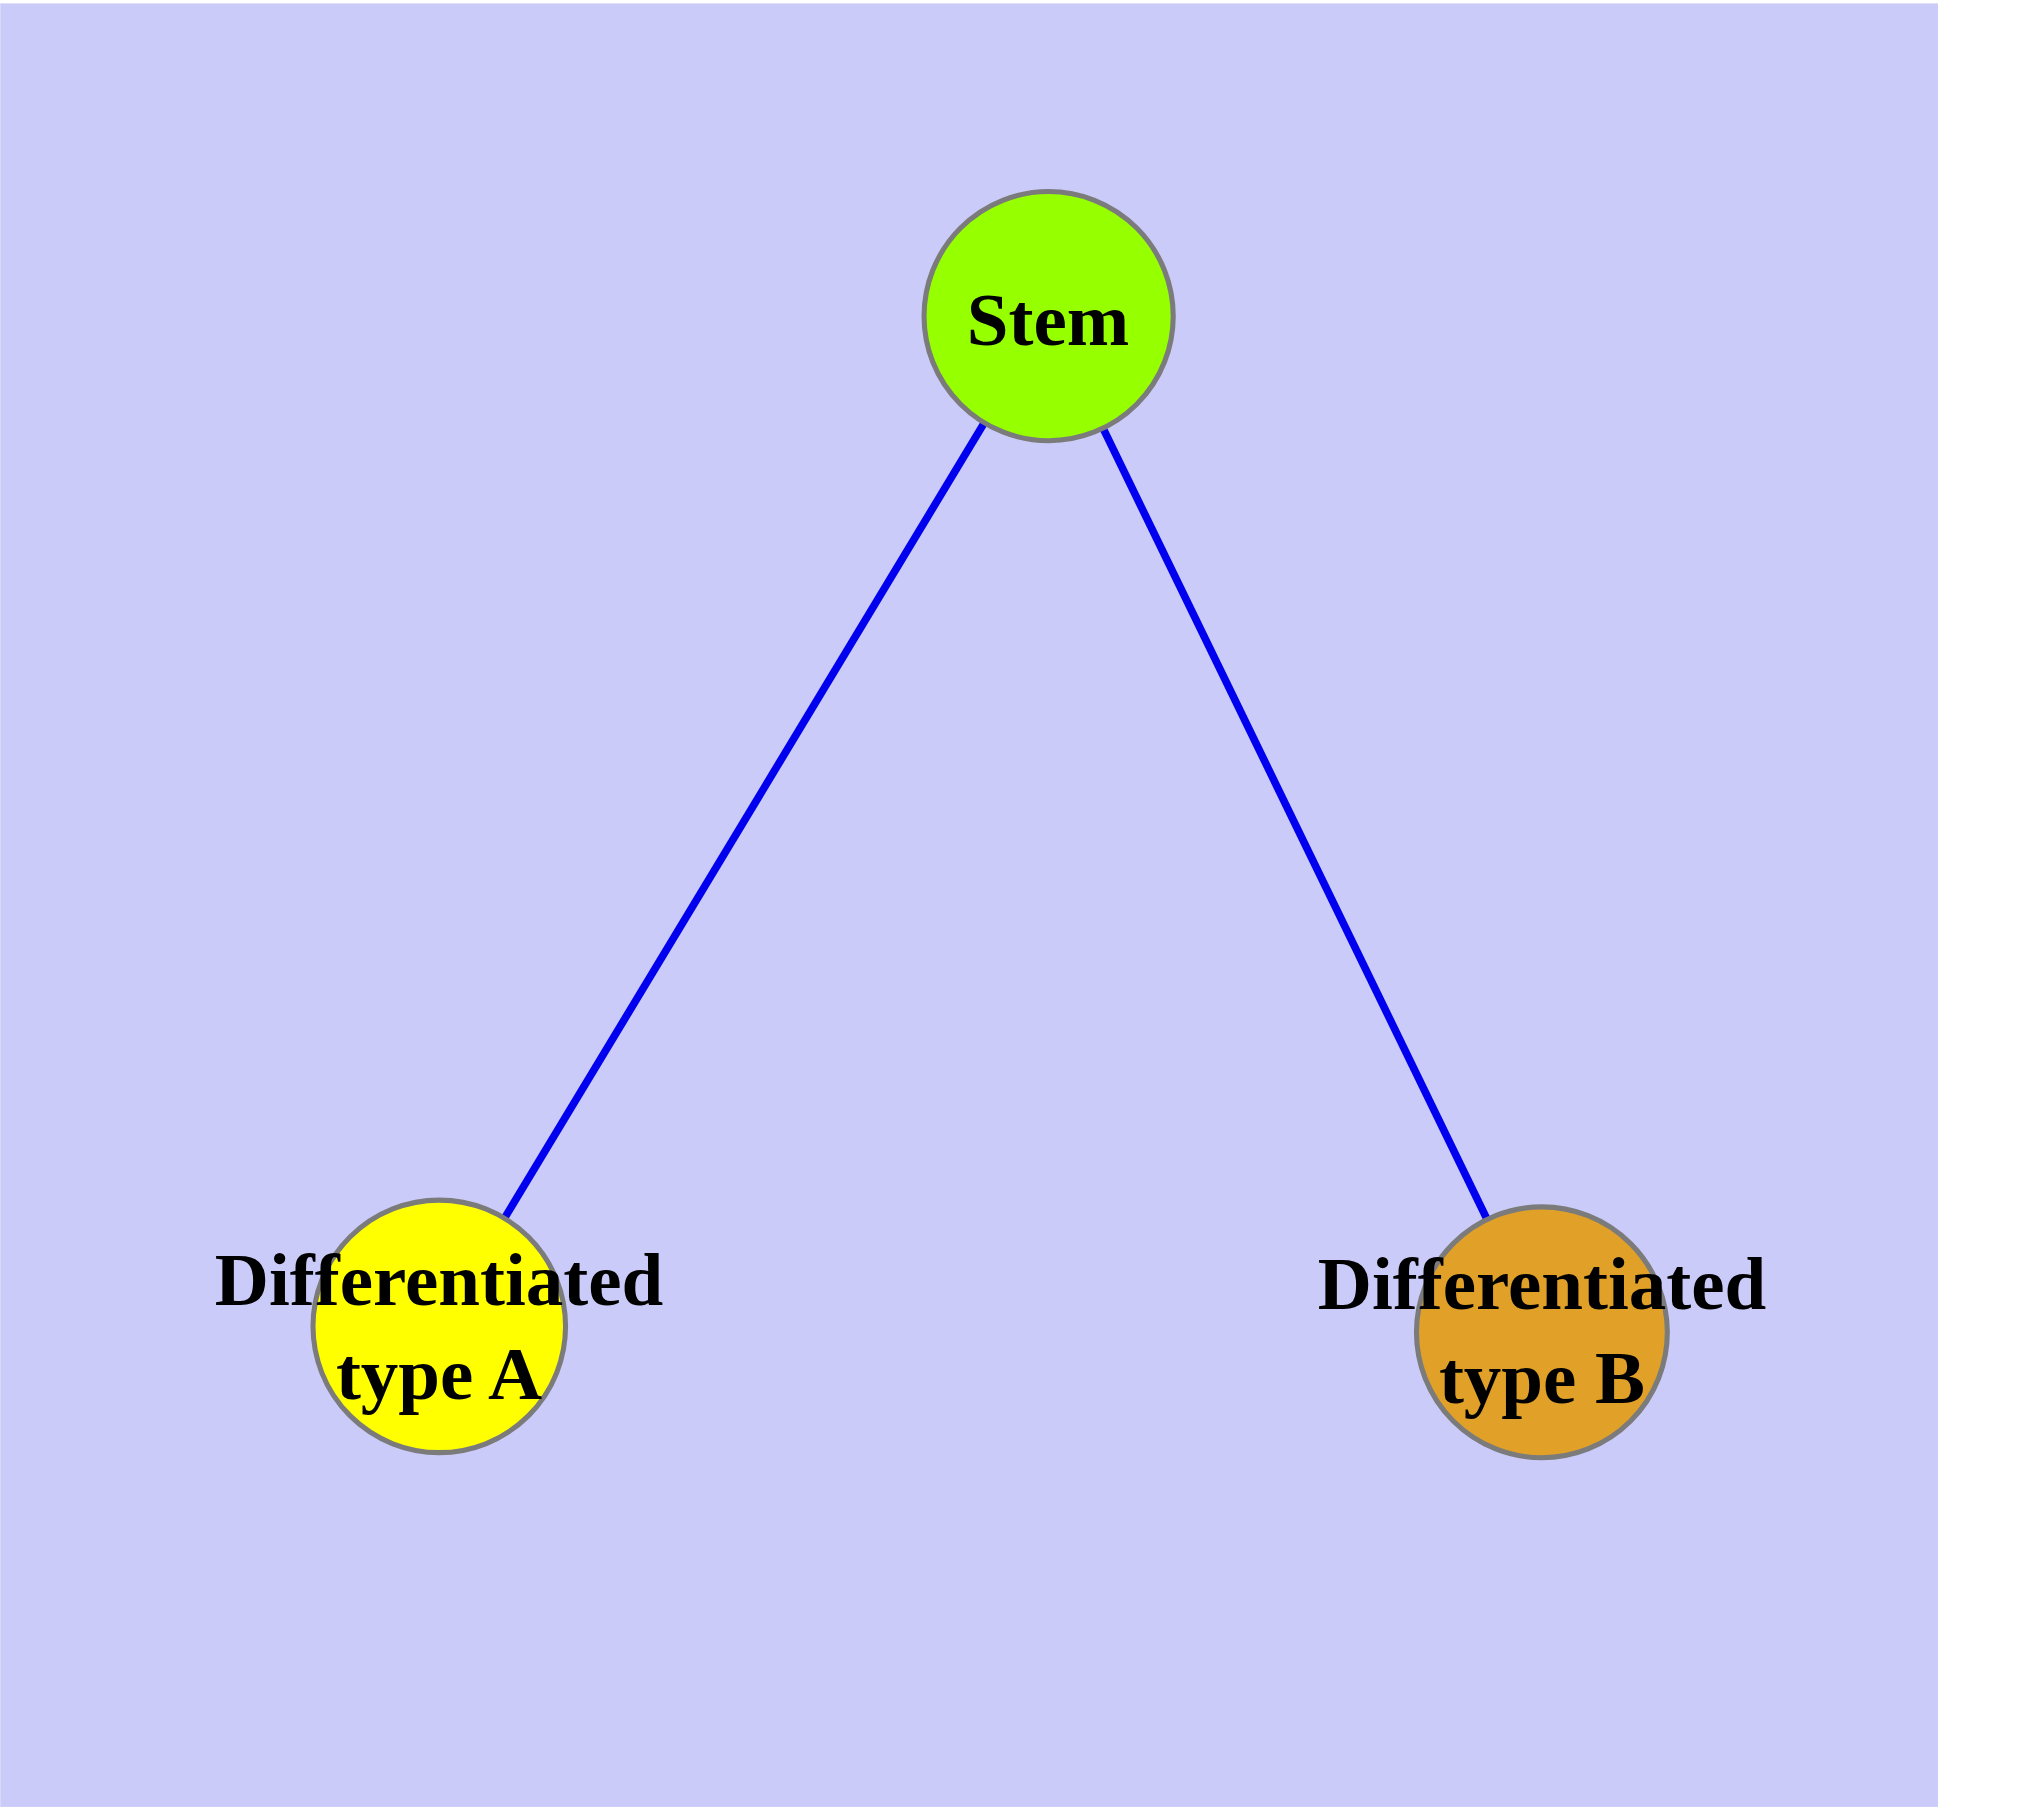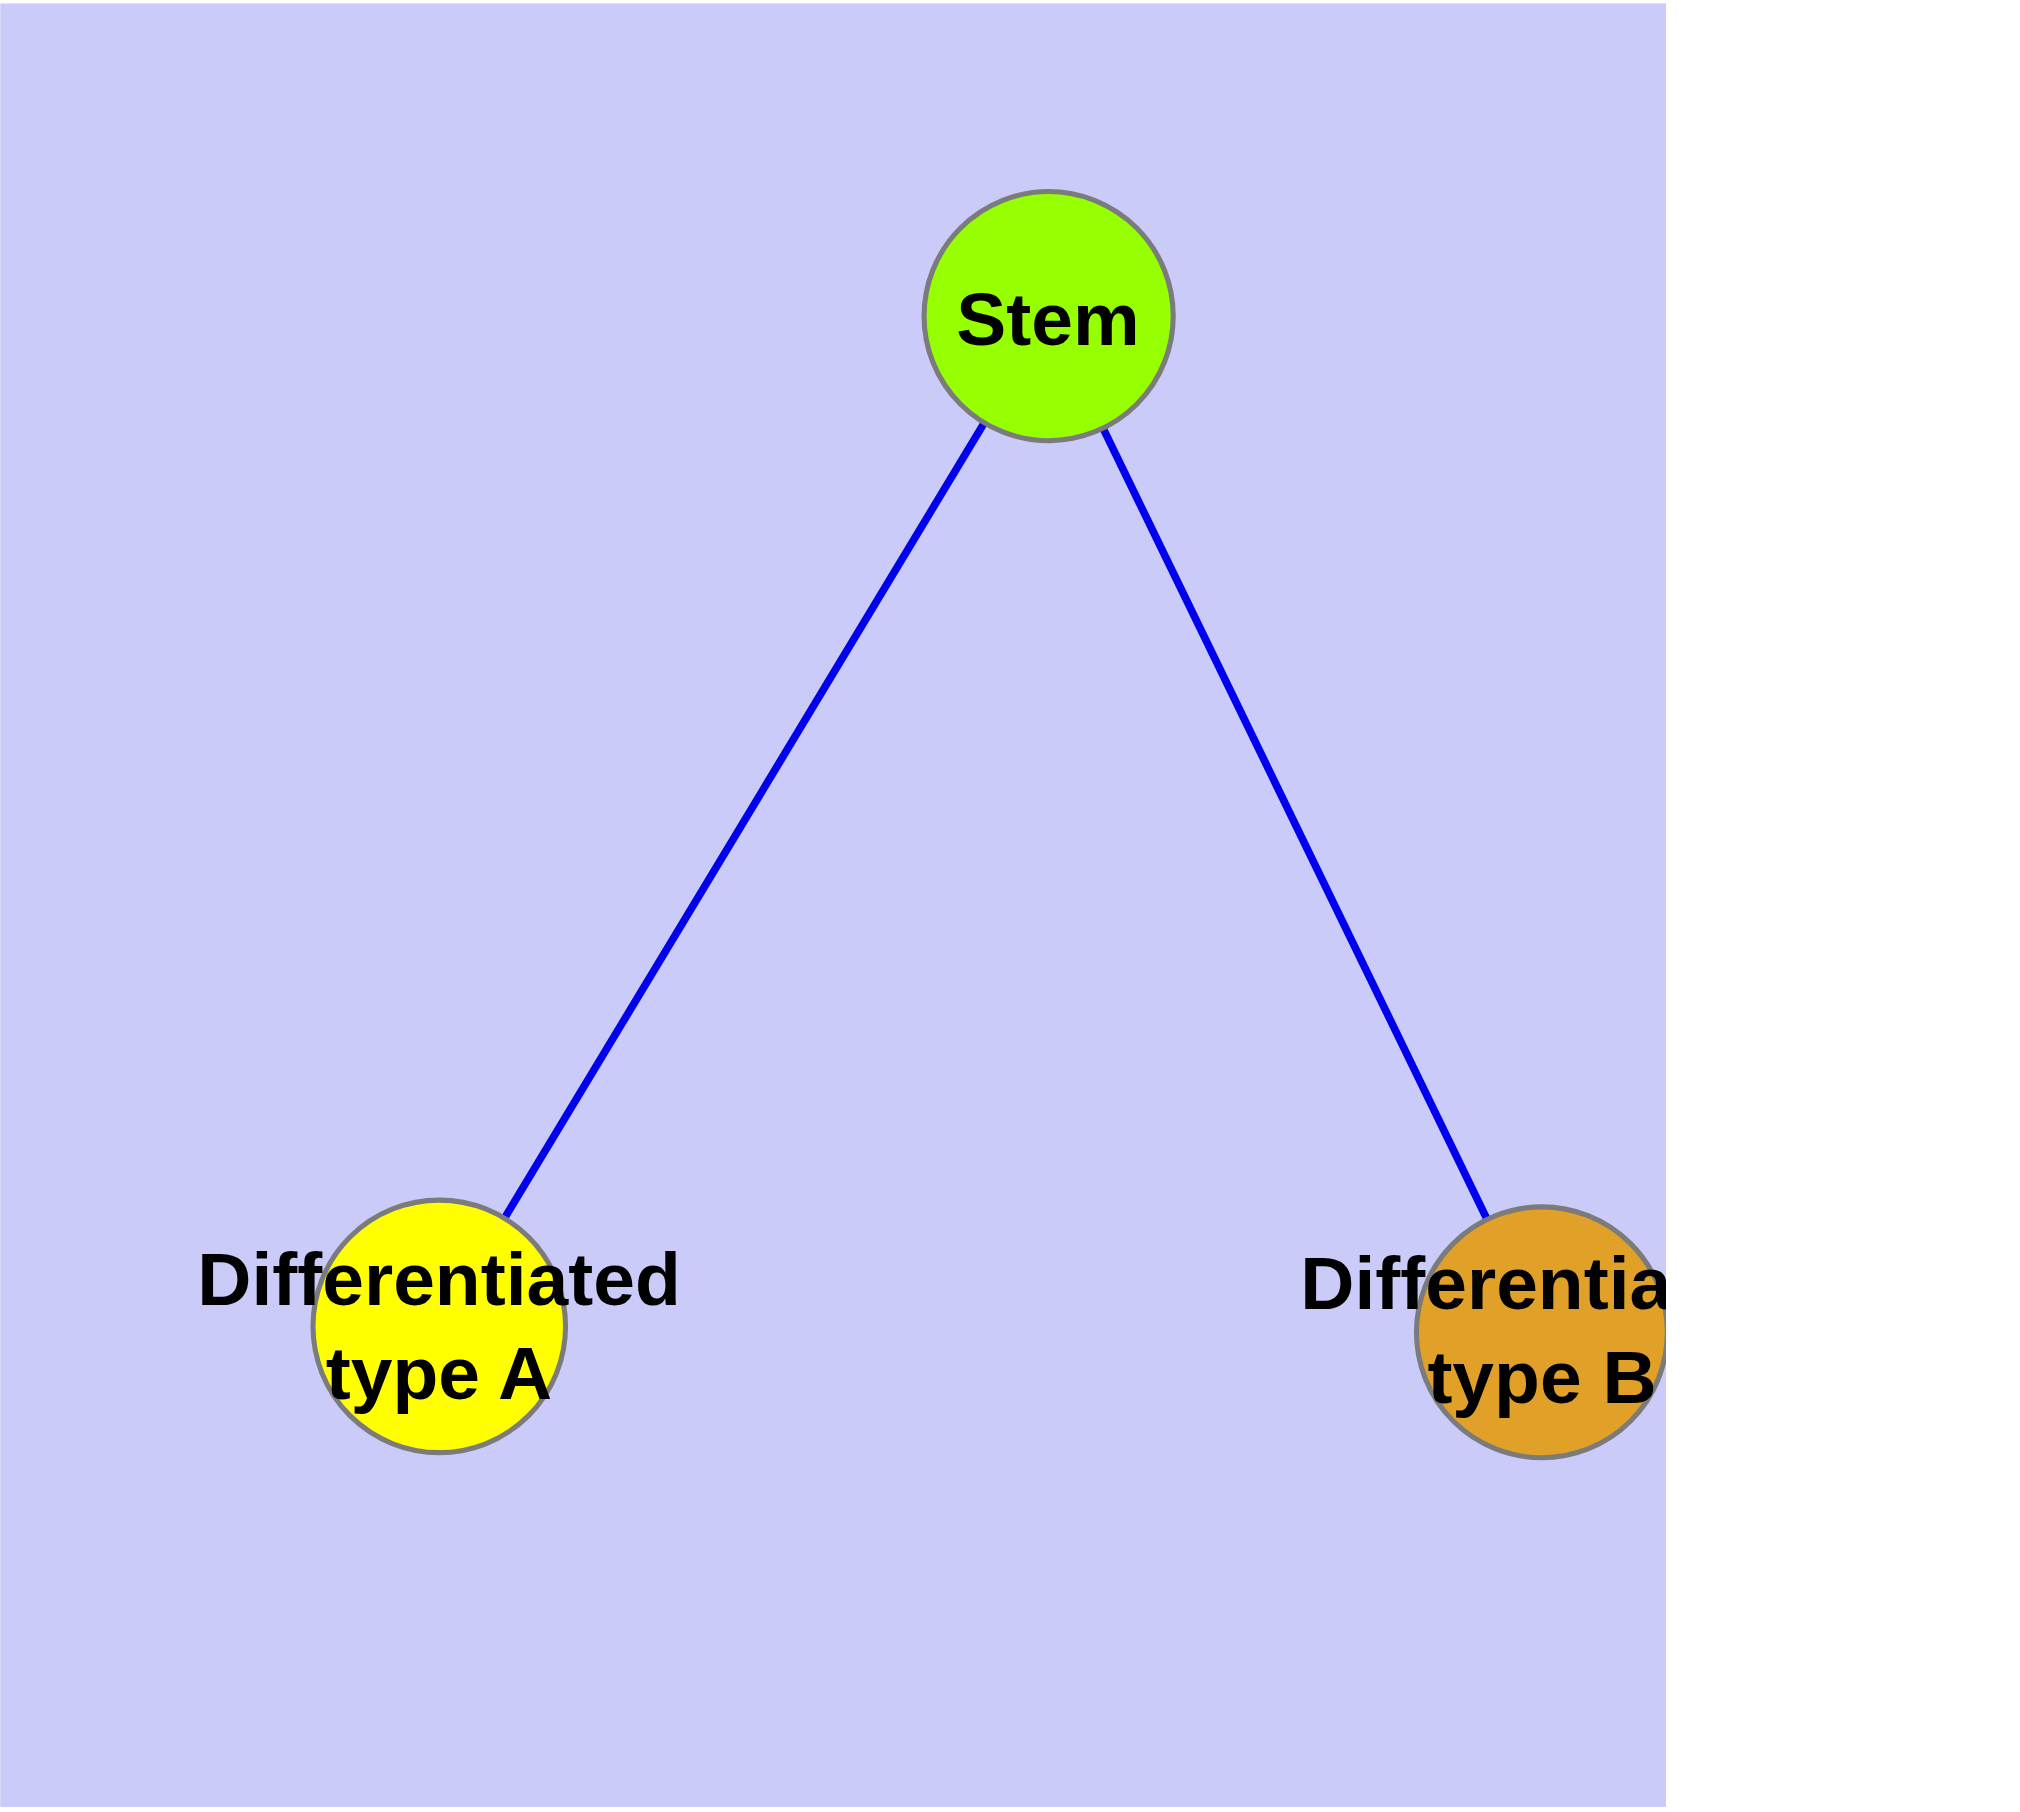--- a/index.html
+++ b/index.html
@@ -2,24 +2,24 @@
 <html style="font-size:13.6px"><head>
 <meta charset="utf-8">
 <style>
   html, body {
     margin: 0;
     padding: 0;
     background: #ffffff;
   }
   .page {
     position: relative;
-    width: 1666px;
+    width: 1938px;
     height: 1812px;
     overflow: hidden;
-    font-family: Liberation Sans, sans-serif;
+    font-family: Liberation Serif, serif;
   }
   .graph-svg {
     position: absolute;
     left: 0;
     top: 0;
     display: block;
   }
   .edge {
     stroke-width: 9;
     stroke-linecap: butt;

